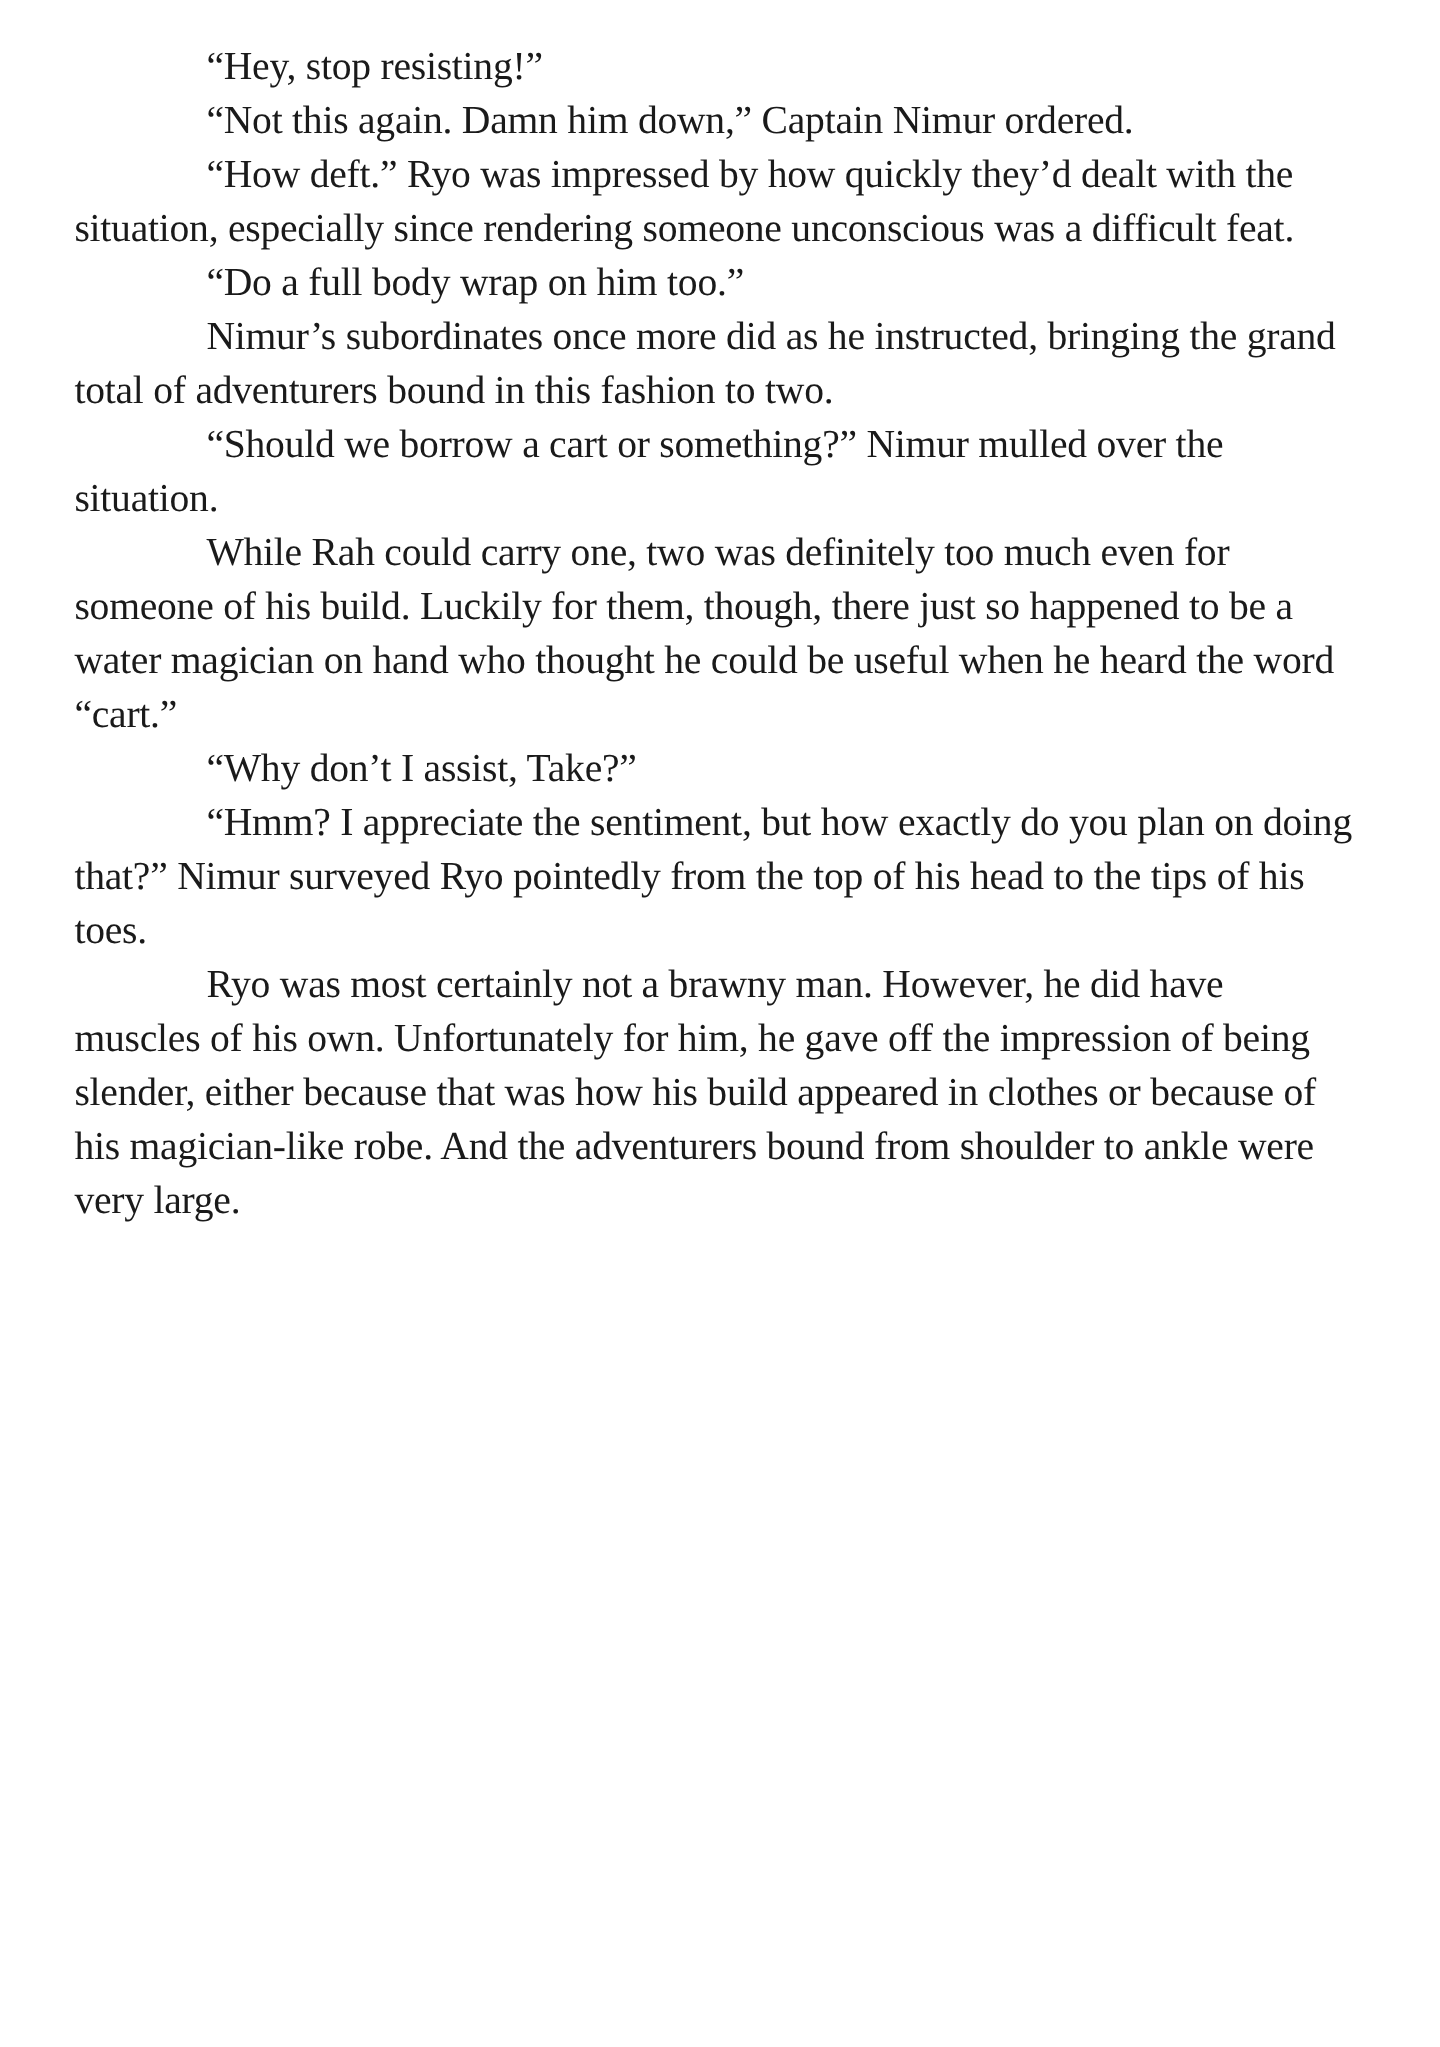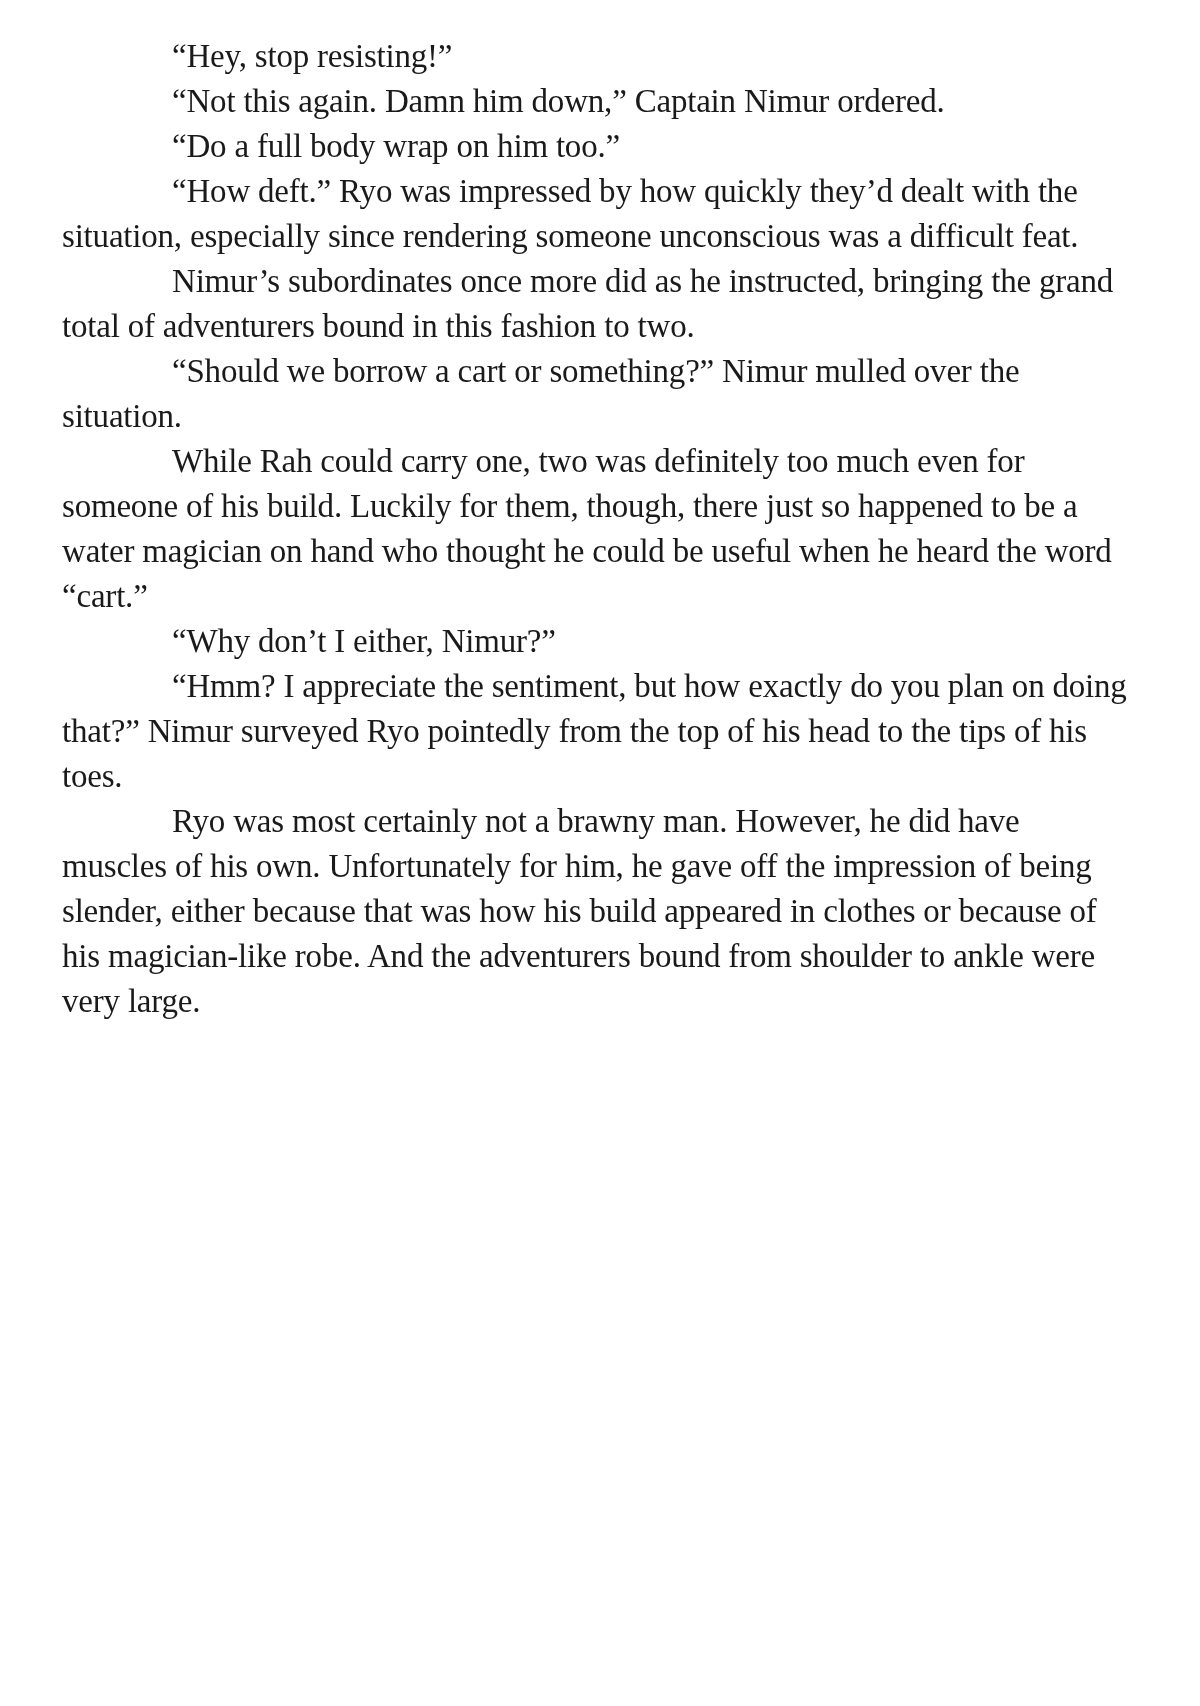--- a/index.html
+++ b/index.html
@@ -29,21 +29,21 @@
       text-indent: 110px;
       text-align: left;
     }
   </style>
 </head>
 <body>
 
 <div class="page">
   <p class="para">“Hey, stop resisting!”</p>
   <p class="para">“Not this again. Damn him down,” Captain Nimur ordered.</p>
+  <p class="para">“How deft.” Ryo was impressed by how quickly they’d dealt with the situation, especially since rendering someone unconscious was a difficult feat.</p>
   <p class="para">“Do a full body wrap on him too.”</p>
-  <p class="para">“How deft.” Ryo was impressed by how quickly they’d dealt with the situation, especially since rendering someone unconscious was a difficult feat.</p>
   <p class="para">Nimur’s subordinates once more did as he instructed, bringing the grand total of adventurers bound in this fashion to two.</p>
   <p class="para">“Should we borrow a cart or something?” Nimur mulled over the situation.</p>
   <p class="para">While Rah could carry one, two was definitely too much even for someone of his build. Luckily for them, though, there just so happened to be a water magician on hand who thought he could be useful when he heard the word “cart.”</p>
-  <p class="para">“Why don’t I either, Nimur?”</p>
+  <p class="para">“Why don’t I assist, Take?”</p>
   <p class="para">“Hmm? I appreciate the sentiment, but how exactly do you plan on doing that?” Nimur surveyed Ryo pointedly from the top of his head to the tips of his toes.</p>
   <p class="para">Ryo was most certainly not a brawny man. However, he did have muscles of his own. Unfortunately for him, he gave off the impression of being slender, either because that was how his build appeared in clothes or because of his magician-like robe. And the adventurers bound from shoulder to ankle were very large.</p>
 </div>
 
 </body></html>

